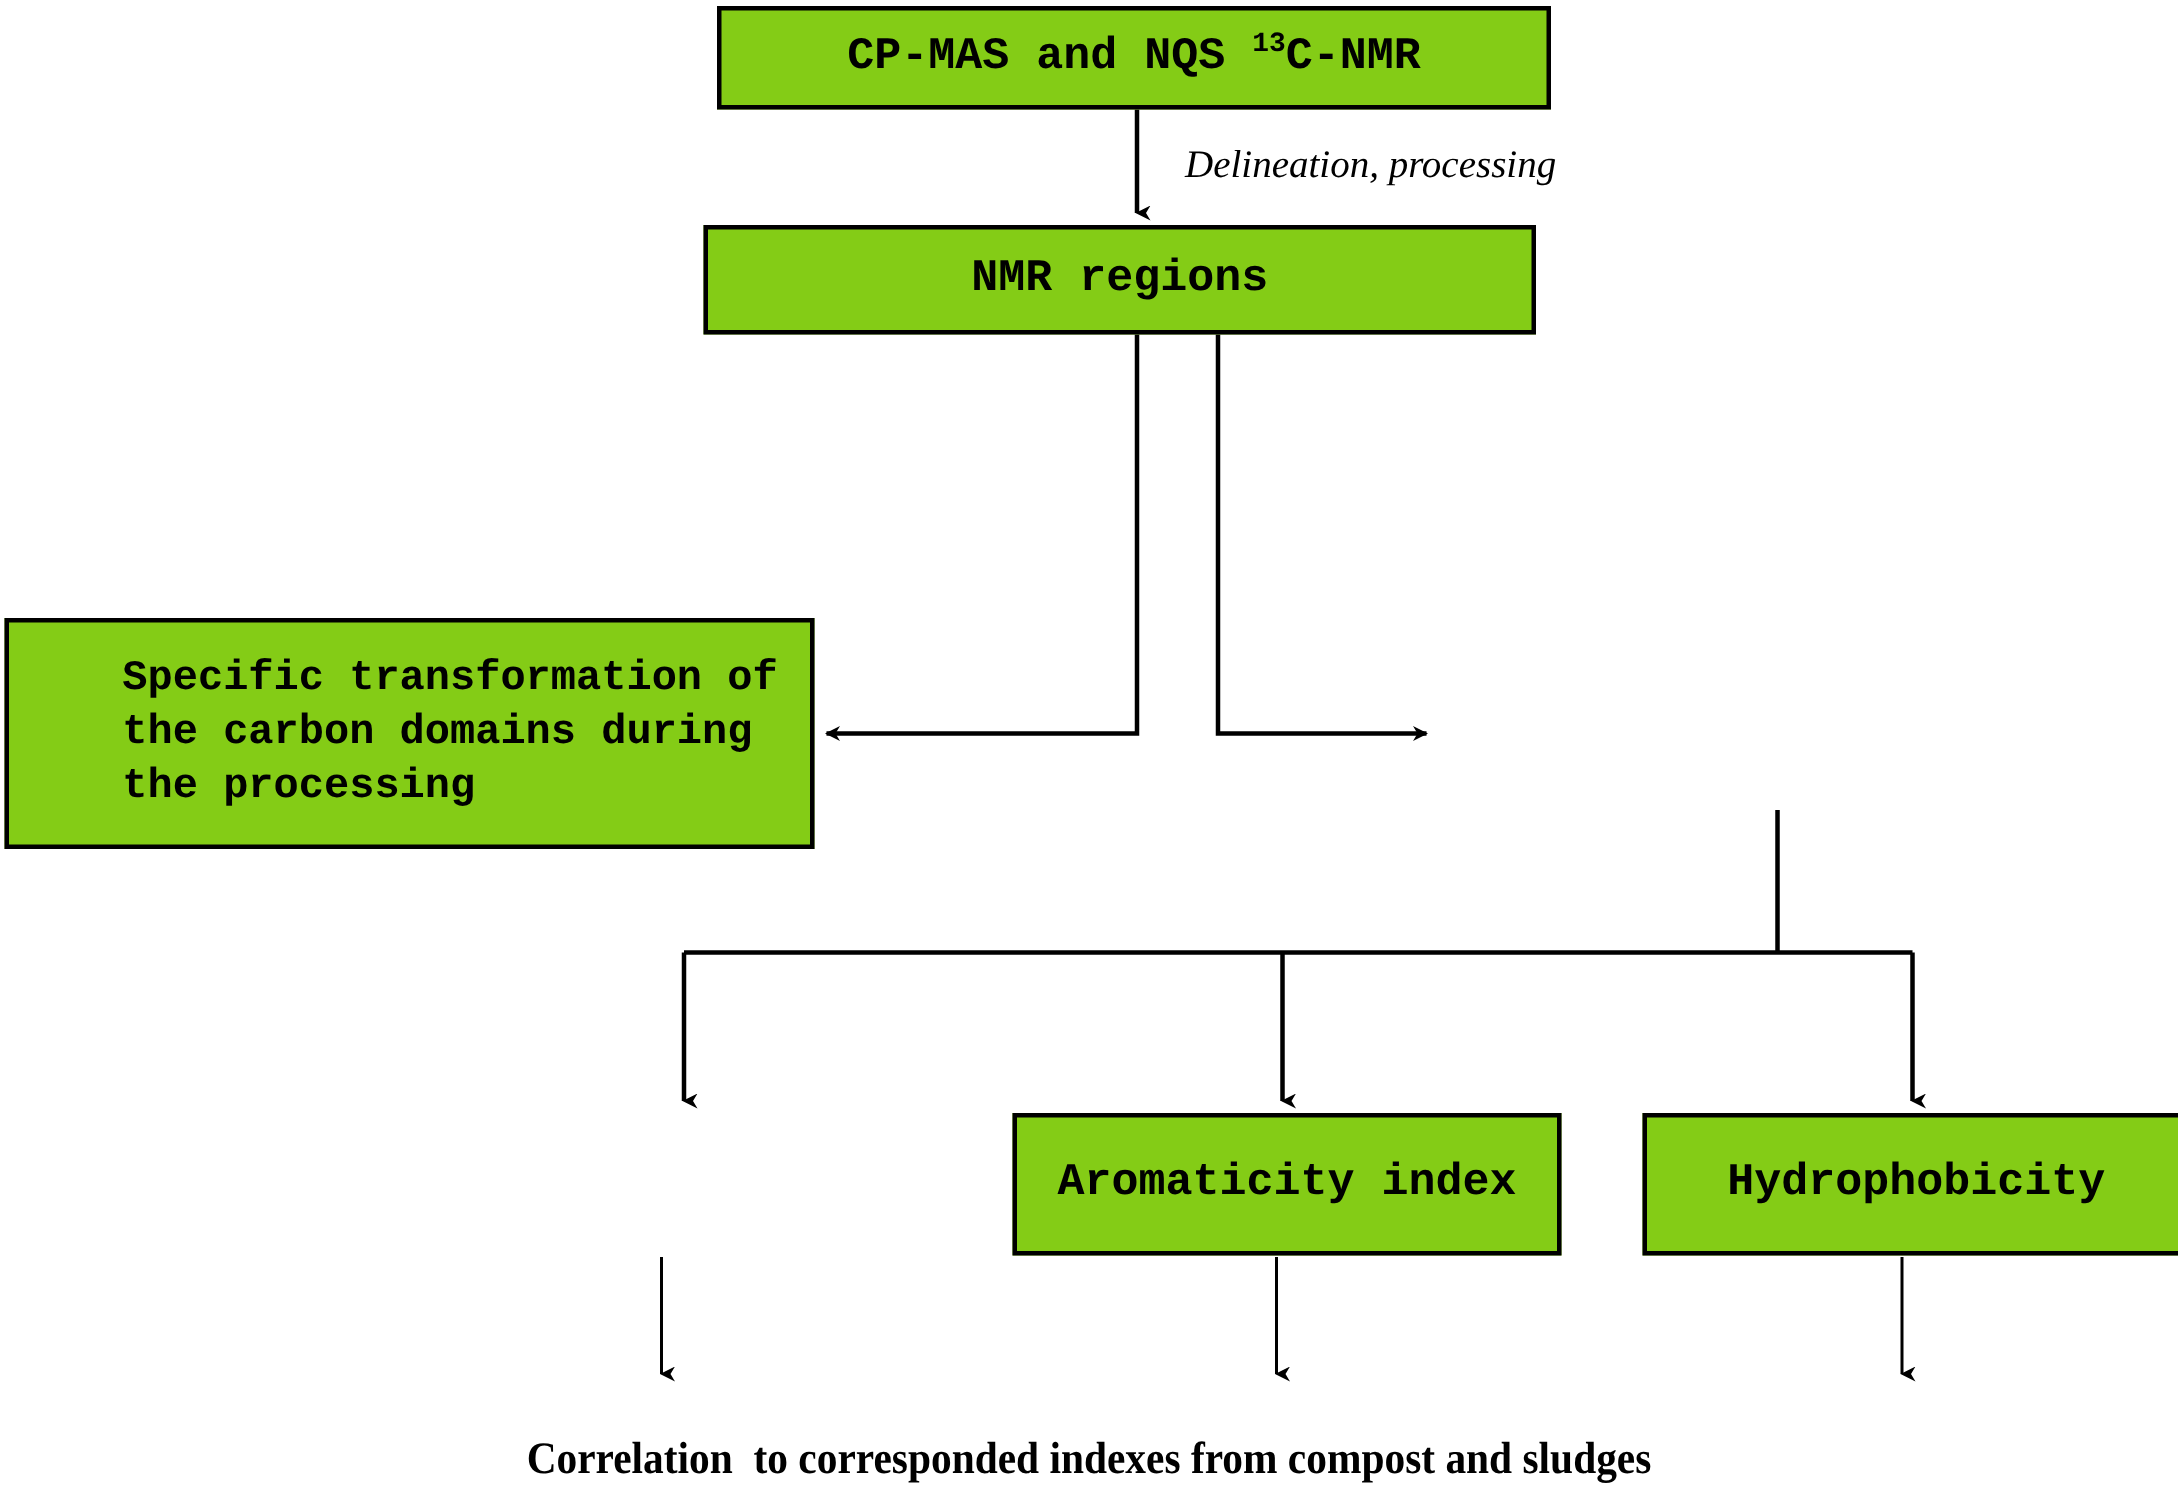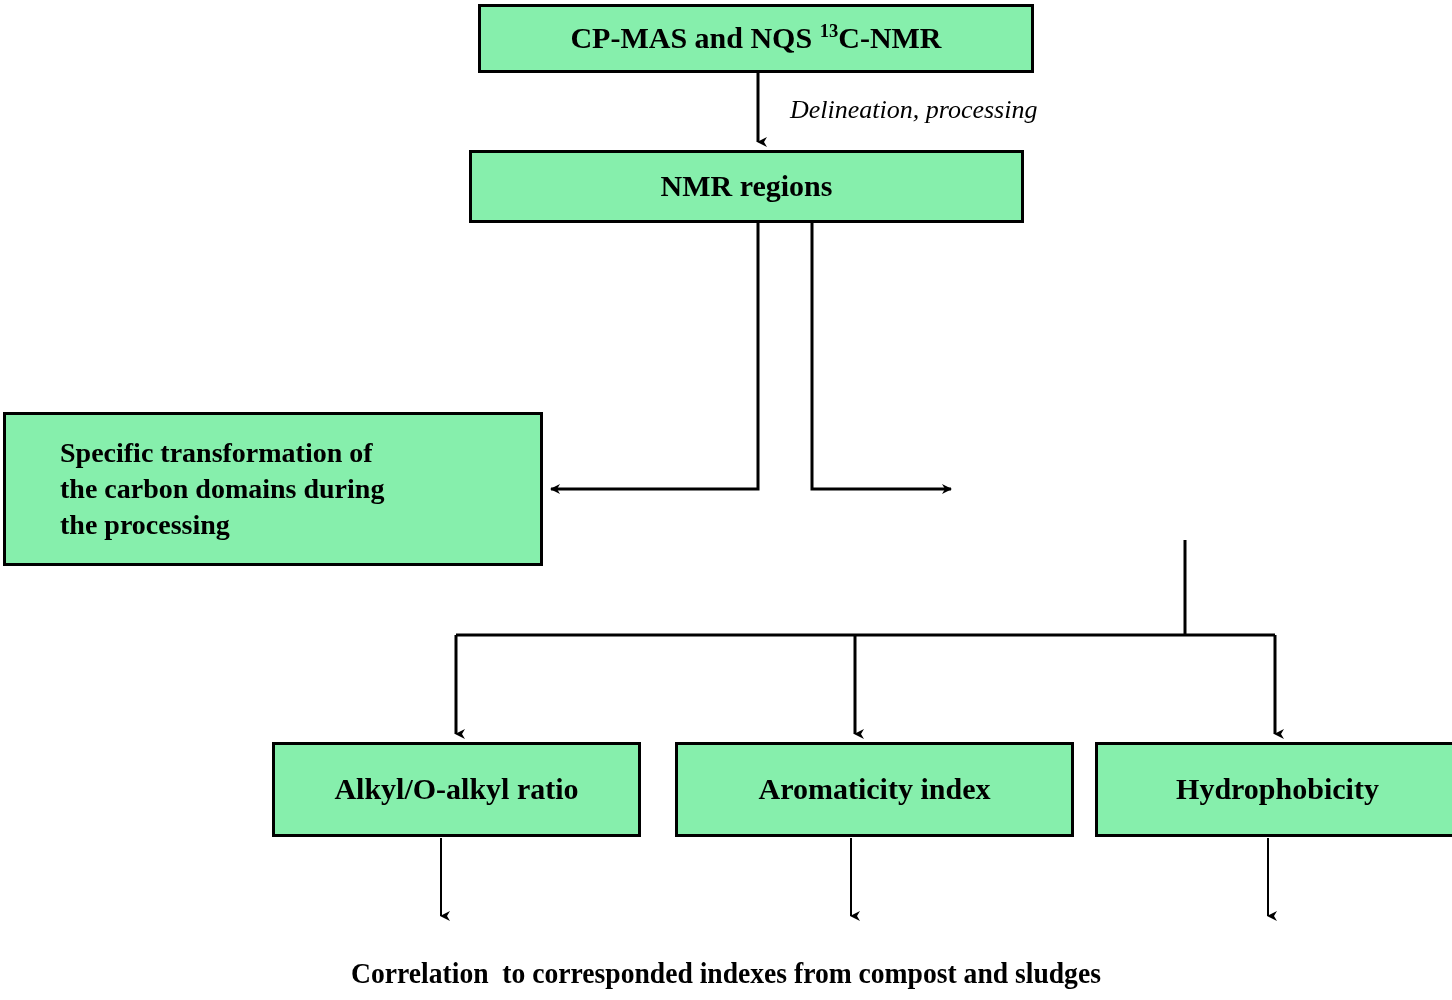--- a/index.html
+++ b/index.html
@@ -20,39 +20,40 @@
     left: 0;
     top: 0;
     width: 1452px;
     height: 1000px;
     pointer-events: none;
   }
   .box {
     position: absolute;
     box-sizing: border-box;
     border: 3px solid #000000;
-    background: #86efac;
+    background: #84cc16;
     display: flex;
     align-items: center;
     justify-content: center;
     color: #000000;
     font-weight: bold;
     line-height: 1.28;
+    font-family: Liberation Mono, monospace;
   }
   .box .label {
     display: block;
     white-space: pre-line;
   }
   .box-cpmas      { left: 478px;  top: 4px;   width: 556px; height: 69px;  font-size: 30px; }
   .box-nmr        { left: 469px;  top: 150px; width: 555px; height: 73px;  font-size: 30px; }
   .box-specific   { left: 3px;    top: 412px; width: 540px; height: 154px; font-size: 28px;
-                    justify-content: flex-start; padding-left: 54px; text-align: left; }
+                    justify-content: center; padding-left: 54px; text-align: left; }
   .box-decomp     { left: 959px;  top: 423px; width: 443px; height: 117px; font-size: 30px; }
   .box-alkyl      { left: 272px;  top: 742px; width: 369px; height: 95px;  font-size: 30px; }
-  .box-aromatic   { left: 675px;  top: 742px; width: 399px; height: 95px;  font-size: 30px; }
+  .box-aromatic   { left: 675px;  top: 742px; width: 366px; height: 95px;  font-size: 30px; }
   .box-hydro      { left: 1095px; top: 742px; width: 365px; height: 95px;  font-size: 30px; }
 
   .edge-label {
     position: absolute;
     left: 790px;
     top: 95px;
     font-size: 26px;
     font-style: italic;
     color: #000000;
     white-space: nowrap;
@@ -120,23 +121,20 @@
     <span class="label">NMR regions</span>
   </div>
 
   <div class="box box-specific">
     <span class="label">Specific transformation of
 the carbon domains during
 the processing</span>
   </div>
 
 
-  <div class="box box-alkyl">
-    <span class="label">Alkyl/O-alkyl ratio</span>
-  </div>
 
   <div class="box box-aromatic">
     <span class="label">Aromaticity index</span>
   </div>
 
   <div class="box box-hydro">
     <span class="label">Hydrophobicity</span>
   </div>
 
   <div class="bottom-caption">Correlation  to corresponded indexes from compost and sludges</div>

